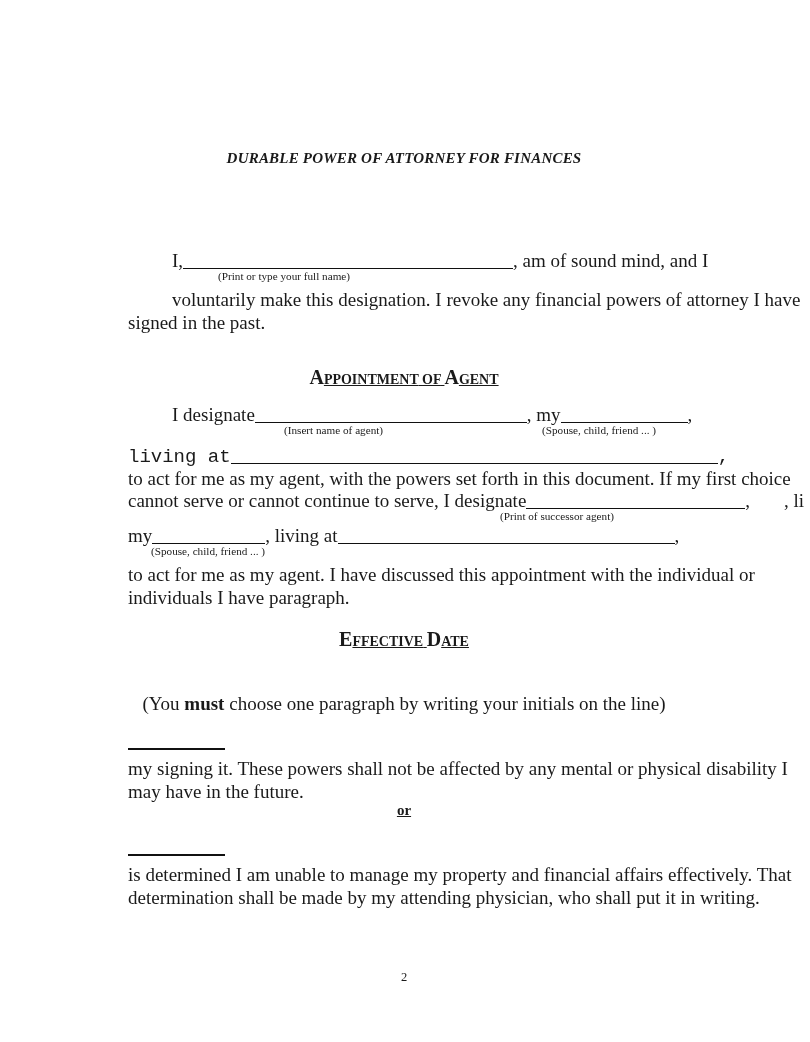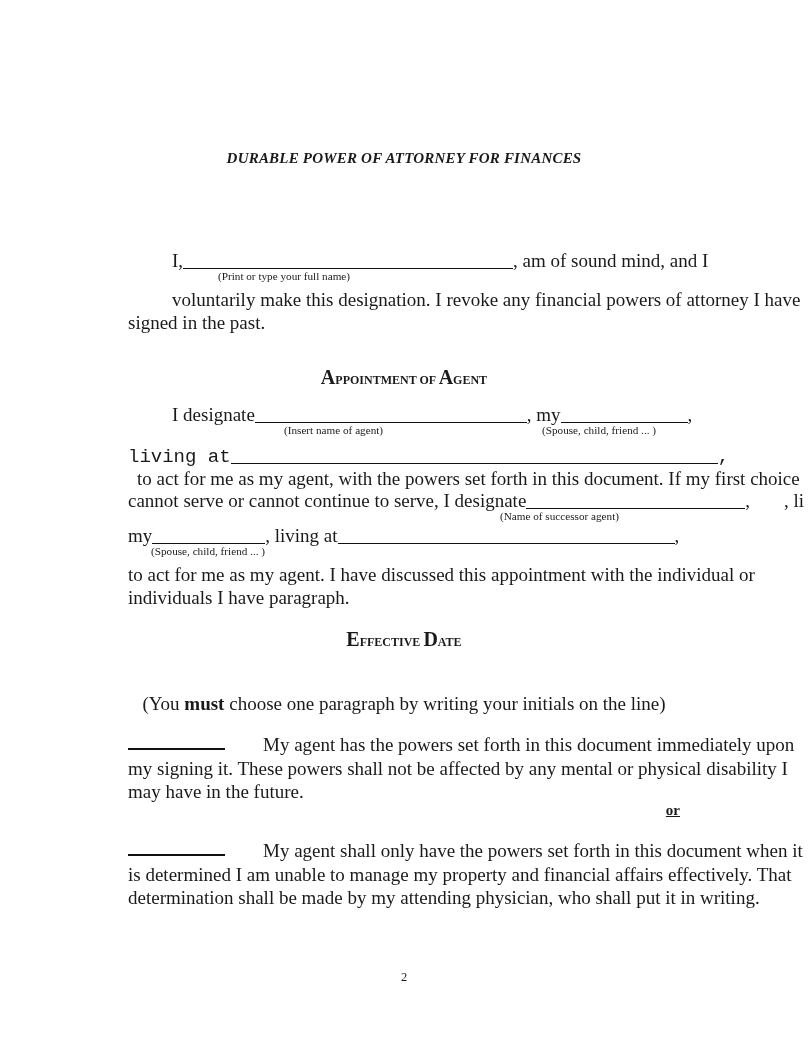--- a/index.html
+++ b/index.html
@@ -50,21 +50,22 @@
     position: absolute;
     width: 552px;
     text-align: center;
     font-weight: bold;
     white-space: nowrap;
   }
   .section-heading .cap {
     font-size: 20px;
   }
   .section-heading .sc {
-    font-size: 12px;
+    font-size: 14px;
+    text-decoration: underline;
   }
   #heading-appointment { top: 366px; }
   #heading-effective   { top: 628px; }
 
   
   .body-line {
     position: absolute;
     font-size: 19px;
     line-height: 1;
     white-space: nowrap;
@@ -97,21 +98,21 @@
     white-space: nowrap;
     color: #1a1a1a;
   }
 
   
   .b { font-weight: bold; }
   .or-word {
     position: absolute;
     top: 802px;
     width: 552px;
-    text-align: right;
+    text-align: center;
     font-size: 15px;
     font-weight: bold;
     text-decoration: underline;
   }
 
   
   .overflow-frag {
     position: absolute;
     top: 491px;
     left: 784px;
@@ -155,53 +156,53 @@
     <div class="body-line" style="top:405px; left:0;">
       <span class="indent"></span><span>I designate</span><span class="rule" style="width:272px;"></span><span>, my</span><span class="rule" style="width:127px;"></span><span>,</span>
     </div>
     <div class="caption" style="top:425px; left:156px;">(Insert name of agent)</div>
     <div class="caption" style="top:425px; left:414px;">(Spouse, child, friend ... )</div>
 
     <div class="body-line" style="top:446px; left:0;font-family:Liberation Mono, monospace;">
       <span>living at</span><span class="rule" style="width:487px;"></span><span>,</span>
     </div>
 
-    <div class="body-line" style="top:469px; left:0;margin-left:9px;">to act for me as my agent, with the powers set forth in this document. If my first choice</div>
+    <div class="body-line" style="top:469px; left:0;">to act for me as my agent, with the powers set forth in this document. If my first choice</div>
 
     <div class="body-line" style="top:491px; left:0;">
       <span>cannot serve or cannot continue to serve, I designate</span><span class="rule" style="width:219px;"></span><span>,</span>
     </div>
-    <div class="caption" style="top:511px; left:372px;">(Name of successor agent)</div>
+    <div class="caption" style="top:511px; left:372px;">(Print of successor agent)</div>
 
     <div class="body-line" style="top:526px; left:0;">
       <span>my</span><span class="rule" style="width:113px;"></span><span>, living at</span><span class="rule" style="width:337px;"></span><span>,</span>
     </div>
     <div class="caption" style="top:546px; left:23px;">(Spouse, child, friend ... )</div>
 
     <div class="body-line" style="top:565px; left:0;">to act for me as my agent. I have discussed this appointment with the individual or</div>
     <div class="body-line" style="top:588px; left:0;">individuals I have paragraph.</div>
 
     <div class="section-heading" id="heading-effective">
       <span class="cap">E</span><span class="sc">FFECTIVE</span><span class="sc"> </span><span class="cap">D</span><span class="sc">ATE</span>
     </div>
 
     <div class="body-line" style="top:694px; left:0; width:552px; text-align:center; white-space:nowrap;">
       <span>(You </span><span class="b">must</span><span> choose one paragraph by writing your initials on the line)</span>
     </div>
 
     <div class="body-line" style="top:735px; left:0;">
-      <span class="rule-initials"></span><span style="display:inline-block;width:38px;"></span><span>My agent has the powers set forth in this document immediately upon</span>
+      <span class="rule-initials"></span><span style="display:inline-block;width:38px;"></span>
     </div>
     <div class="body-line" style="top:759px; left:0;">my signing it. These powers shall not be affected by any mental or physical disability I</div>
     <div class="body-line" style="top:782px; left:0;">may have in the future.</div>
 
     <div class="or-word">or</div>
 
     <div class="body-line" style="top:841px; left:0;">
-      <span class="rule-initials"></span><span style="display:inline-block;width:38px;"></span><span>My agent shall only have the powers set forth in this document when it</span>
+      <span class="rule-initials"></span><span style="display:inline-block;width:38px;"></span>
     </div>
     <div class="body-line" style="top:865px; left:0;">is determined I am unable to manage my property and financial affairs effectively. That</div>
     <div class="body-line" style="top:888px; left:0;">determination shall be made by my attending physician, who shall put it in writing.</div>
 
     <div class="page-number">2</div>
   </div>
 
   <div class="overflow-frag">, li</div>
 </div>
 

